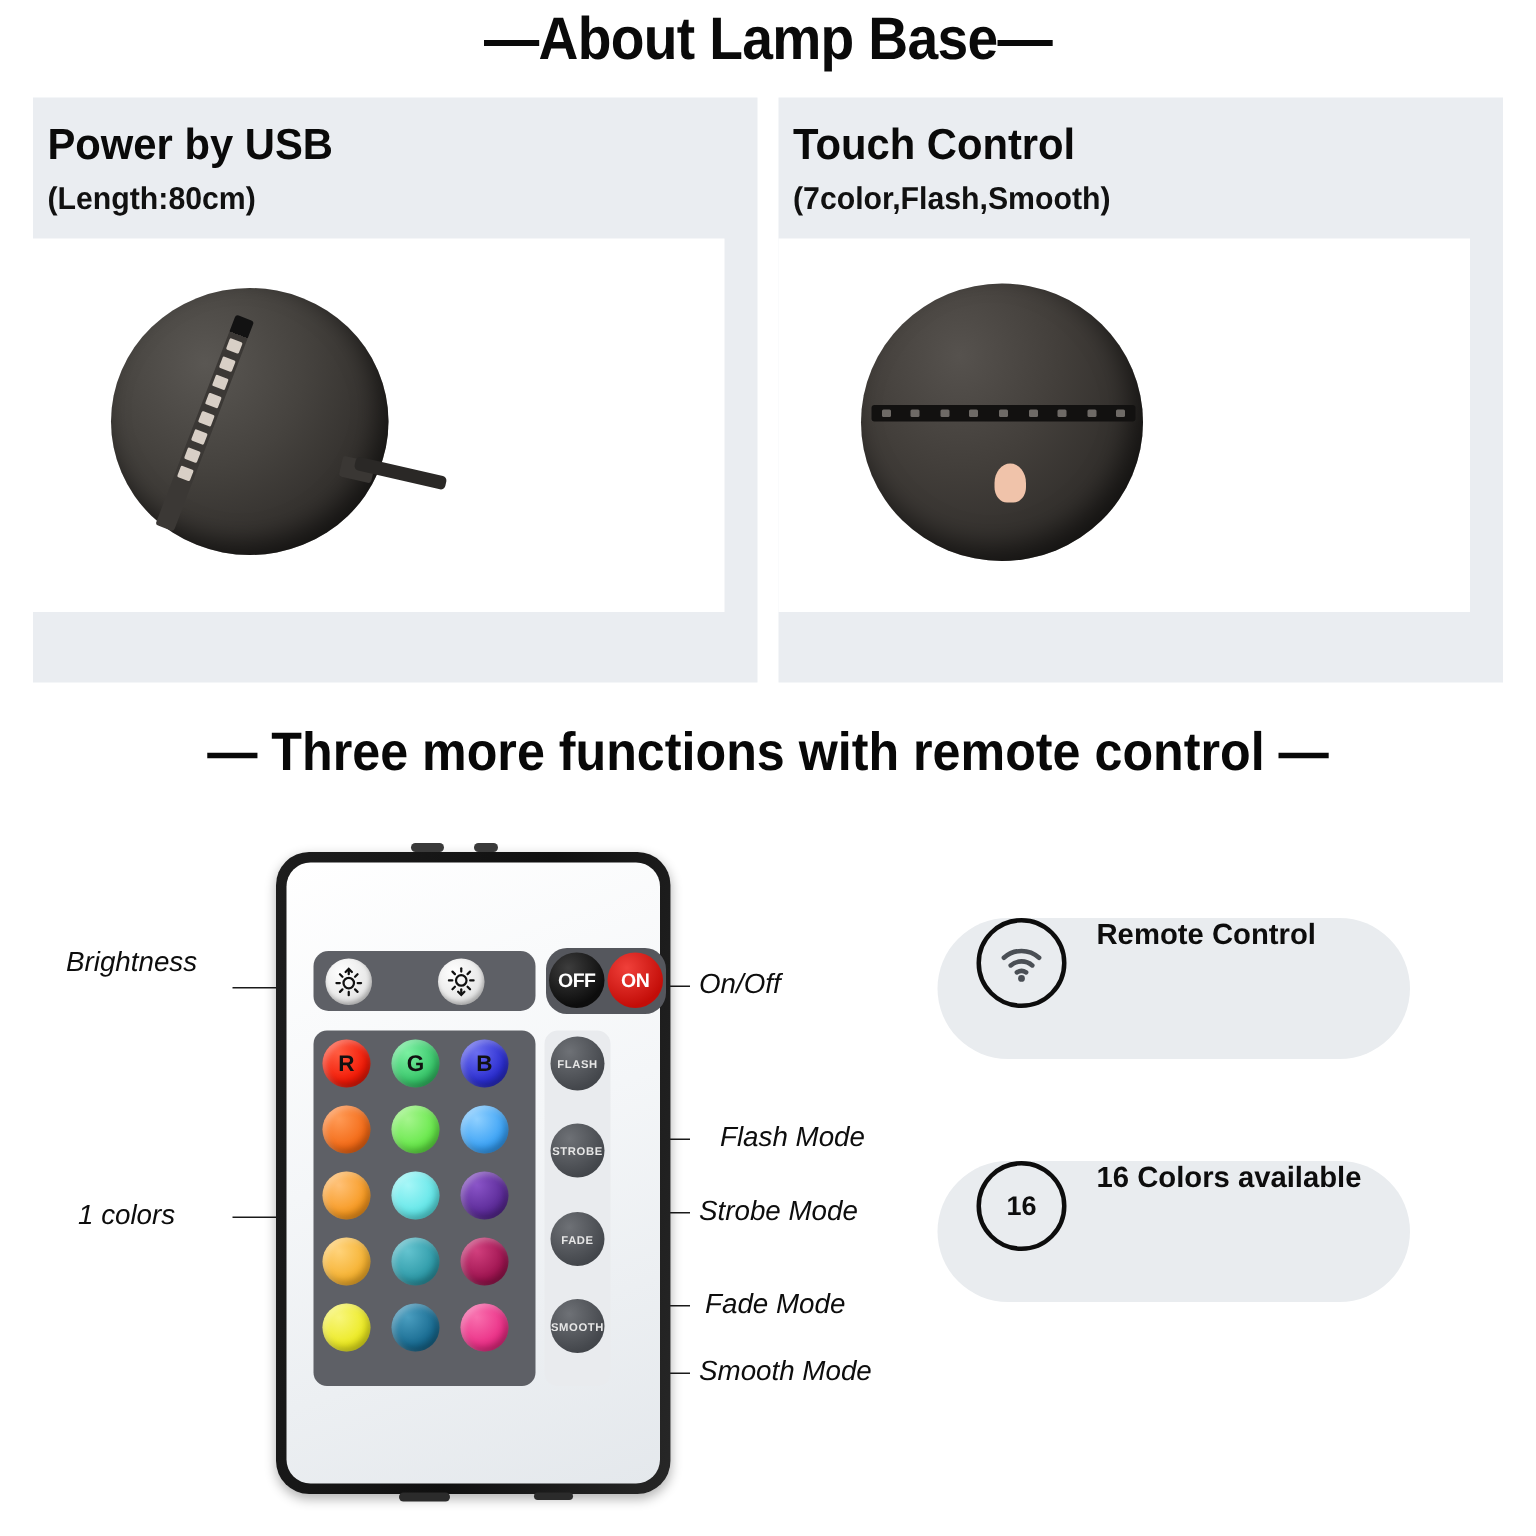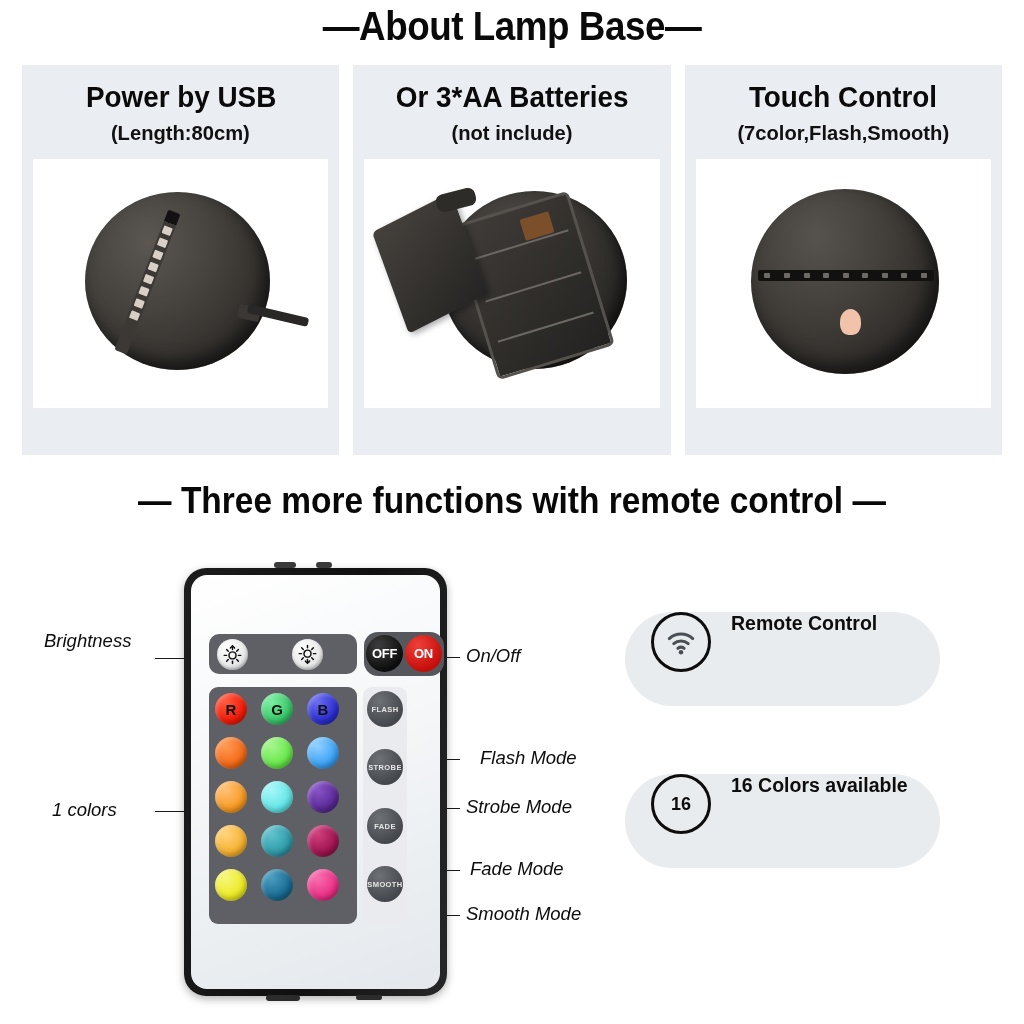--- a/index.html
+++ b/index.html
@@ -22,21 +22,21 @@
 
   
   .panels{
     position:absolute;left:22px;top:65px;
     width:980px;height:390px;
     display:flex;gap:14px;
   }
   .panel{
     flex:1 1 0;
     background:#eaedf1;
-    display:flex;flex-direction:column;align-items:center;
+    display:flex;flex-direction:column;
     padding-top:17px;
   }
   .panel-title{
     font-size:29px;font-weight:bold;color:#0a0a0a;
     line-height:1.08;white-space:nowrap;
     transform:scaleX(0.96);
   }
   .panel-sub{
     font-size:21px;font-weight:bold;color:#111;
     margin-top:8px;white-space:nowrap;
@@ -266,35 +266,20 @@
           <i></i>
           <i></i>
           <i></i>
           <i></i>
       </div>
       <div class="p1-plug"></div>
       <div class="p1-cable"></div>
     </div>
   </div>
 
-  <div class="panel">
-    <div class="panel-title">Or 3*AA Batteries</div>
-    <div class="panel-sub">(not  include)</div>
-    <div class="panel-photo">
-      <div class="base-disc p2-disc"></div>
-      <div class="p2-tray">
-        <span style="top:34px"></span>
-          <span style="top:78px"></span>
-          <span style="top:120px"></span>
-      </div>
-      <div class="p2-conn"></div>
-      <div class="p2-lid"></div>
-      <div class="p2-tab"></div>
-    </div>
-  </div>
 
   <div class="panel">
     <div class="panel-title">Touch Control</div>
     <div class="panel-sub">(7color,Flash,Smooth)</div>
     <div class="panel-photo">
       <div class="base-disc p3-disc"></div>
       <div class="p3-strip">
         <i></i>
           <i></i>
           <i></i>

